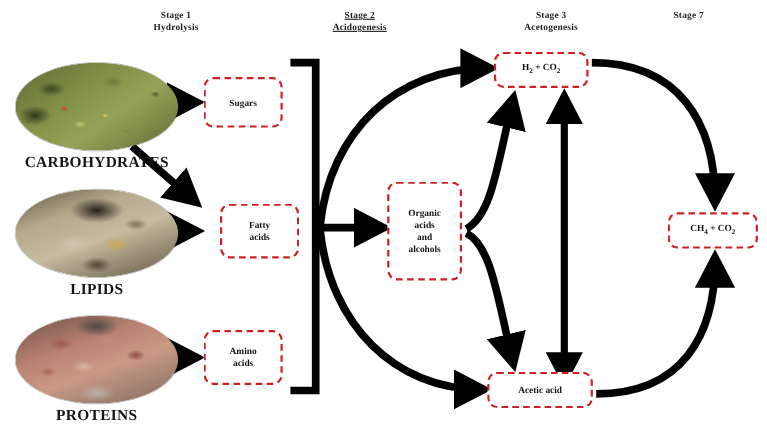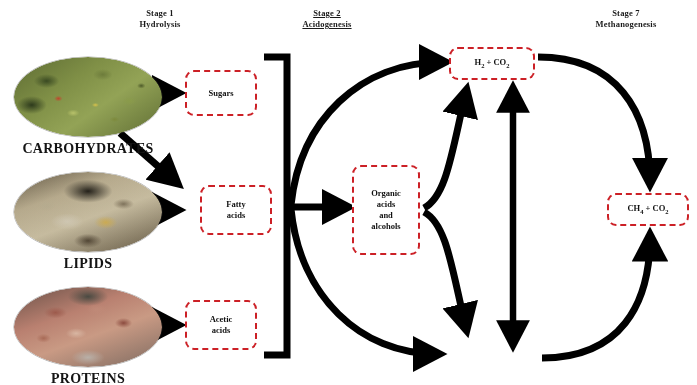--- a/index.html
+++ b/index.html
@@ -102,23 +102,26 @@
 <div id="canvas">
 
   <div class="stage" id="stage-1">
     <span class="l1">Stage 1</span>
     <span class="l2">Hydrolysis</span>
   </div>
   <div class="stage" id="stage-2">
     <span class="l1">Stage 2</span>
     <span class="l2">Acidogenesis</span>
   </div>
+  <div class="stage" id="stage-3">
+    <span class="l1">Stage 3</span>
+    <span class="l2">Acetogenesis</span>
+  </div>
   <div class="stage" id="stage-4">
     <span class="l1">Stage 7</span>
-    <span class="l2">Methanogenesis</span>
   </div>
 
   <svg id="arrows" viewBox="0 0 697 385">
     <defs>
       <marker id="ah" markerWidth="5.2" markerHeight="5.2" refX="3.5" refY="2.6" orient="auto" markerUnits="strokeWidth">
         <path d="M0,0 L5.0,2.6 L0,5.2 z" fill="#000"></path>
       </marker>
       <marker id="ah-start" markerWidth="5.2" markerHeight="5.2" refX="1.5" refY="2.6" orient="auto-start-reverse" markerUnits="strokeWidth">
         <path d="M0,0 L5.0,2.6 L0,5.2 z" fill="#000"></path>
       </marker>
@@ -171,40 +174,43 @@
 
   <div class="rbox" id="box-fatty-acids">
     <span class="txt">
       <span>Fatty</span><br>
       <span>acids</span>
     </span>
   </div>
 
   <div class="rbox" id="box-amino-acids">
     <span class="txt">
-      <span>Acetic</span><br>
+      <span>Amino</span><br>
       <span>acids</span>
     </span>
   </div>
 
   <div class="rbox" id="box-organic-acids">
     <span class="txt">
       <span>Organic</span><br>
       <span>acids</span><br>
       <span>and</span><br>
       <span>alcohols</span>
     </span>
   </div>
 
   <div class="rbox" id="box-h2co2">
     <span class="txt">
       <span>H</span><sub>2</sub><span> + </span><span>CO</span><sub>2</sub>
     </span>
   </div>
 
+  <div class="rbox" id="box-acetic-acid">
+    <span class="txt">Acetic acid</span>
+  </div>
 
   <div class="rbox" id="box-ch4co2">
     <span class="txt">
       <span>CH</span><sub>4</sub><span> + </span><span>CO</span><sub>2</sub>
     </span>
   </div>
 
 </div>
 
 </body></html>

